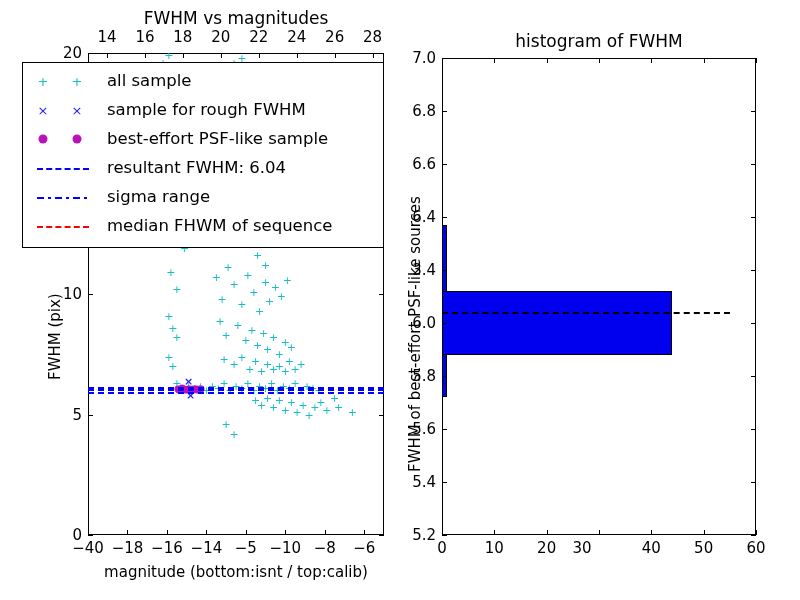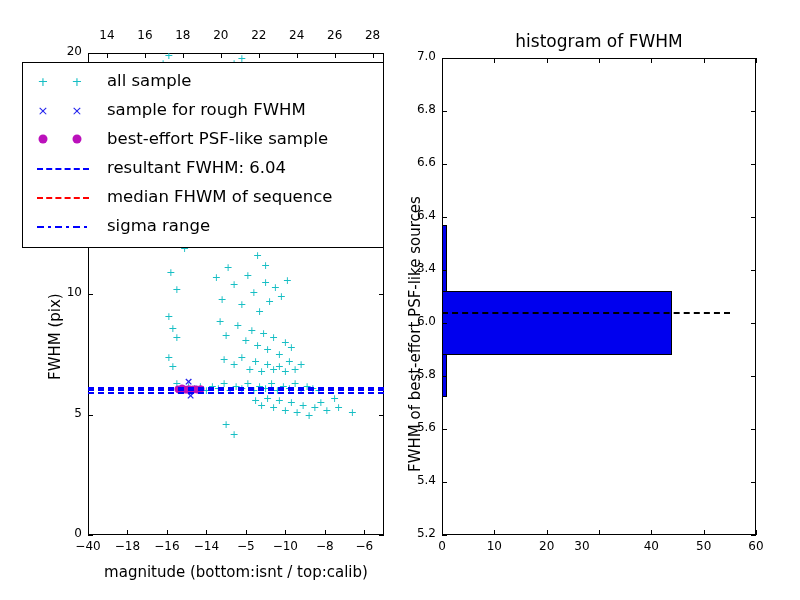--- a/index.html
+++ b/index.html
@@ -1,20 +1,20 @@
 <!DOCTYPE html>
 <html><head>
 <meta charset="utf-8">
 <style>
   html,body{margin:0;padding:0;background:#ffffff;}
   body{width:800px;height:600px;overflow:hidden;
        font-family:"DejaVu Sans","Liberation Sans",sans-serif;color:#000;}
   #fig{position:relative;width:800px;height:600px;}
   .ttl{position:absolute;text-align:center;font-size:17px;color:#000;white-space:nowrap;}
-  .tklbl{position:absolute;font-size:12px;color:#000;white-space:nowrap;text-align:center;}
+  .tklbl{position:absolute;font-size:15px;color:#000;white-space:nowrap;text-align:center;}
   .axlbl{position:absolute;font-size:15px;color:#000;white-space:nowrap;text-align:center;}
   .tick{position:absolute;background:#000;}
   .vlabel{position:absolute;font-size:15px;white-space:nowrap;transform-origin:0 0;}
   .plotframe{position:absolute;border:1.2px solid #000;box-sizing:border-box;background:#fff;}
   .plus{position:absolute;color:#17bec4;font-size:11px;line-height:11px;
         font-family:"DejaVu Sans",sans-serif;transform:translate(-50%,-50%);}
   .cross{position:absolute;color:#2222ee;font-size:11px;line-height:11px;
          transform:translate(-50%,-50%);font-weight:bold;}
   .dot{position:absolute;width:7px;height:7px;border-radius:50%;
        background:#bb11bb;transform:translate(-50%,-50%);}
@@ -29,20 +29,21 @@
        border-radius:50%;background:#bb11bb;}
   .lgline{position:absolute;top:50%;height:0;border-top-width:2px;}
   .hbar{position:absolute;background:#0000ee;border:1.2px solid #000;box-sizing:border-box;}
   .dashblack{position:absolute;height:0;border-top:2px dashed #000;}
 </style>
 </head>
 <body>
 
 <div id="fig">
 
+  <div class="ttl" style="left:88px;top:8px;width:296px;">FWHM vs magnitudes</div>
 
   <div id="topticks">
       <div class="tklbl" style="left: 82.9744px; top: 28px; width: 48px;">14</div>
       <div class="tklbl" style="left: 120.923px; top: 28px; width: 48px;">16</div>
       <div class="tklbl" style="left: 158.872px; top: 28px; width: 48px;">18</div>
       <div class="tklbl" style="left: 196.821px; top: 28px; width: 48px;">20</div>
       <div class="tklbl" style="left: 234.769px; top: 28px; width: 48px;">22</div>
       <div class="tklbl" style="left: 272.718px; top: 28px; width: 48px;">24</div>
       <div class="tklbl" style="left: 310.667px; top: 28px; width: 48px;">26</div>
       <div class="tklbl" style="left: 348.615px; top: 28px; width: 48px;">28</div>
@@ -283,29 +284,29 @@
           <div class="legtext">best-effort PSF-like sample</div>
         </div>
         <div class="legrow">
           <div class="legsym">
             <span class="lgline" style="left: 8px; width: 52px; border-top: 2px dashed rgb(0, 0, 255);"></span>
           </div>
           <div class="legtext">resultant FWHM: 6.04</div>
         </div>
         <div class="legrow">
           <div class="legsym">
+            <span class="lgline" style="left: 8px; width: 52px; border-top: none; height: 2px; background: repeating-linear-gradient(to right, rgb(0, 0, 255) 0px, rgb(0, 0, 255) 7px, transparent 7px, transparent 11px, rgb(0, 0, 255) 11px, rgb(0, 0, 255) 14px, transparent 14px, transparent 18px);"></span>
+          </div>
+          <div class="legtext">sigma range</div>
+        </div>
+        <div class="legrow">
+          <div class="legsym">
             <span class="lgline" style="left: 8px; width: 52px; border-top: 2px dashed rgb(255, 0, 0);"></span>
           </div>
           <div class="legtext">median FHWM of sequence</div>
-        </div>
-        <div class="legrow">
-          <div class="legsym">
-            <span class="lgline" style="left: 8px; width: 52px; border-top: none; height: 2px; background: repeating-linear-gradient(to right, rgb(0, 0, 255) 0px, rgb(0, 0, 255) 7px, transparent 7px, transparent 11px, rgb(0, 0, 255) 11px, rgb(0, 0, 255) 14px, transparent 14px, transparent 18px);"></span>
-          </div>
-          <div class="legtext">sigma range</div>
         </div>
       </div>
   </div>
 
   <div class="ttl" style="left:442px;top:31px;width:314px;">histogram of FWHM</div>
 
   <div class="plotframe" id="rightframe" style="left:442px;top:58px;width:314px;height:477px;"></div>
 
   <div id="histlayer" style="position:absolute;left:442px;top:58px;width:314px;height:477px;overflow:hidden;">
       <div class="hbar" style="left: 0px; top: 166.95px; width: 5.23333px; height: 172.25px; background: rgb(0, 0, 238);"></div>

